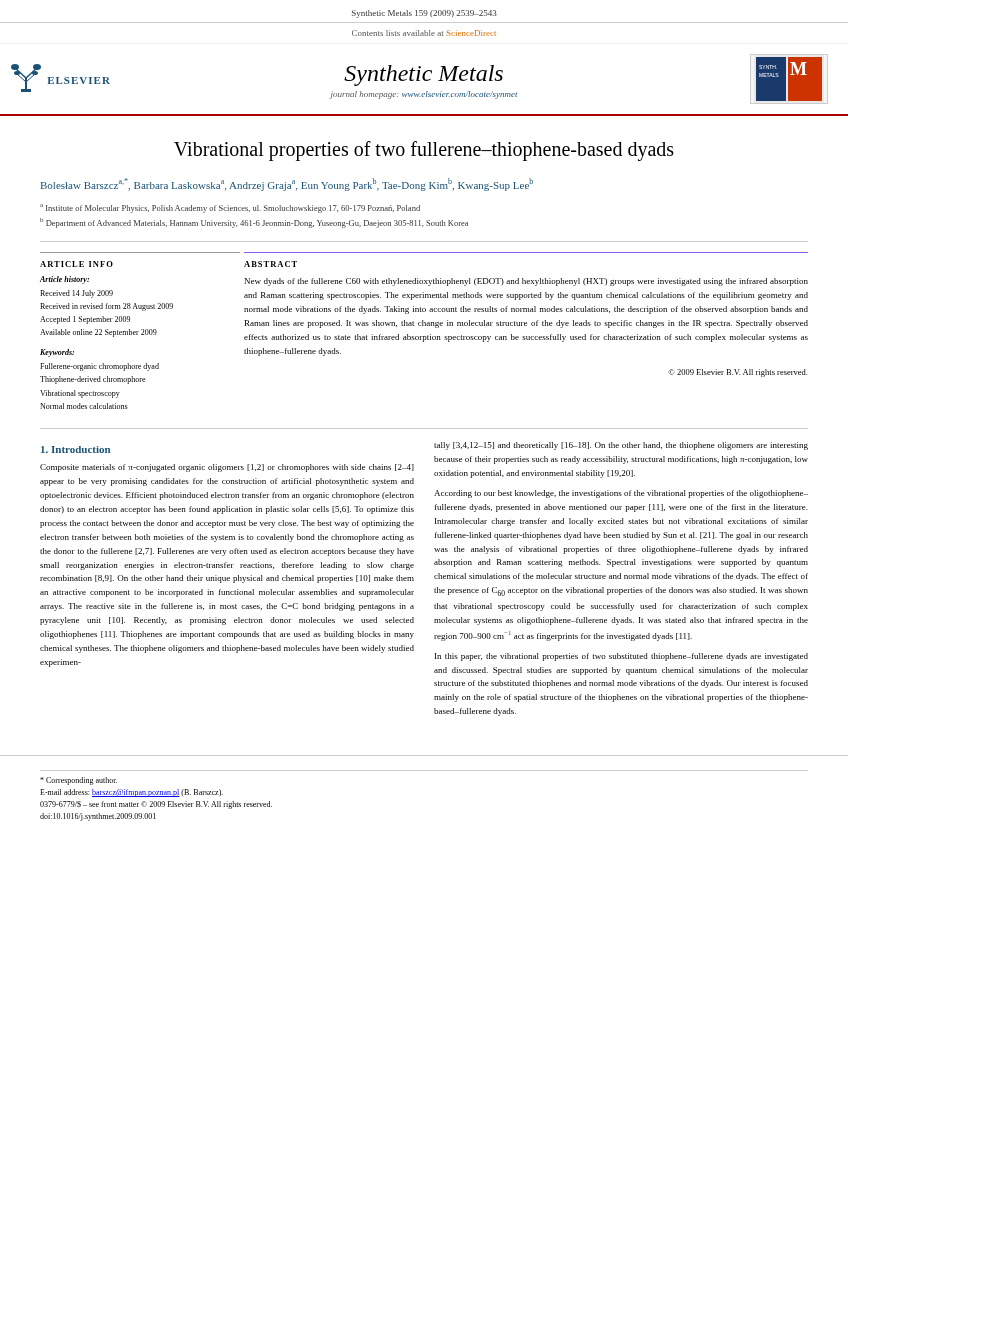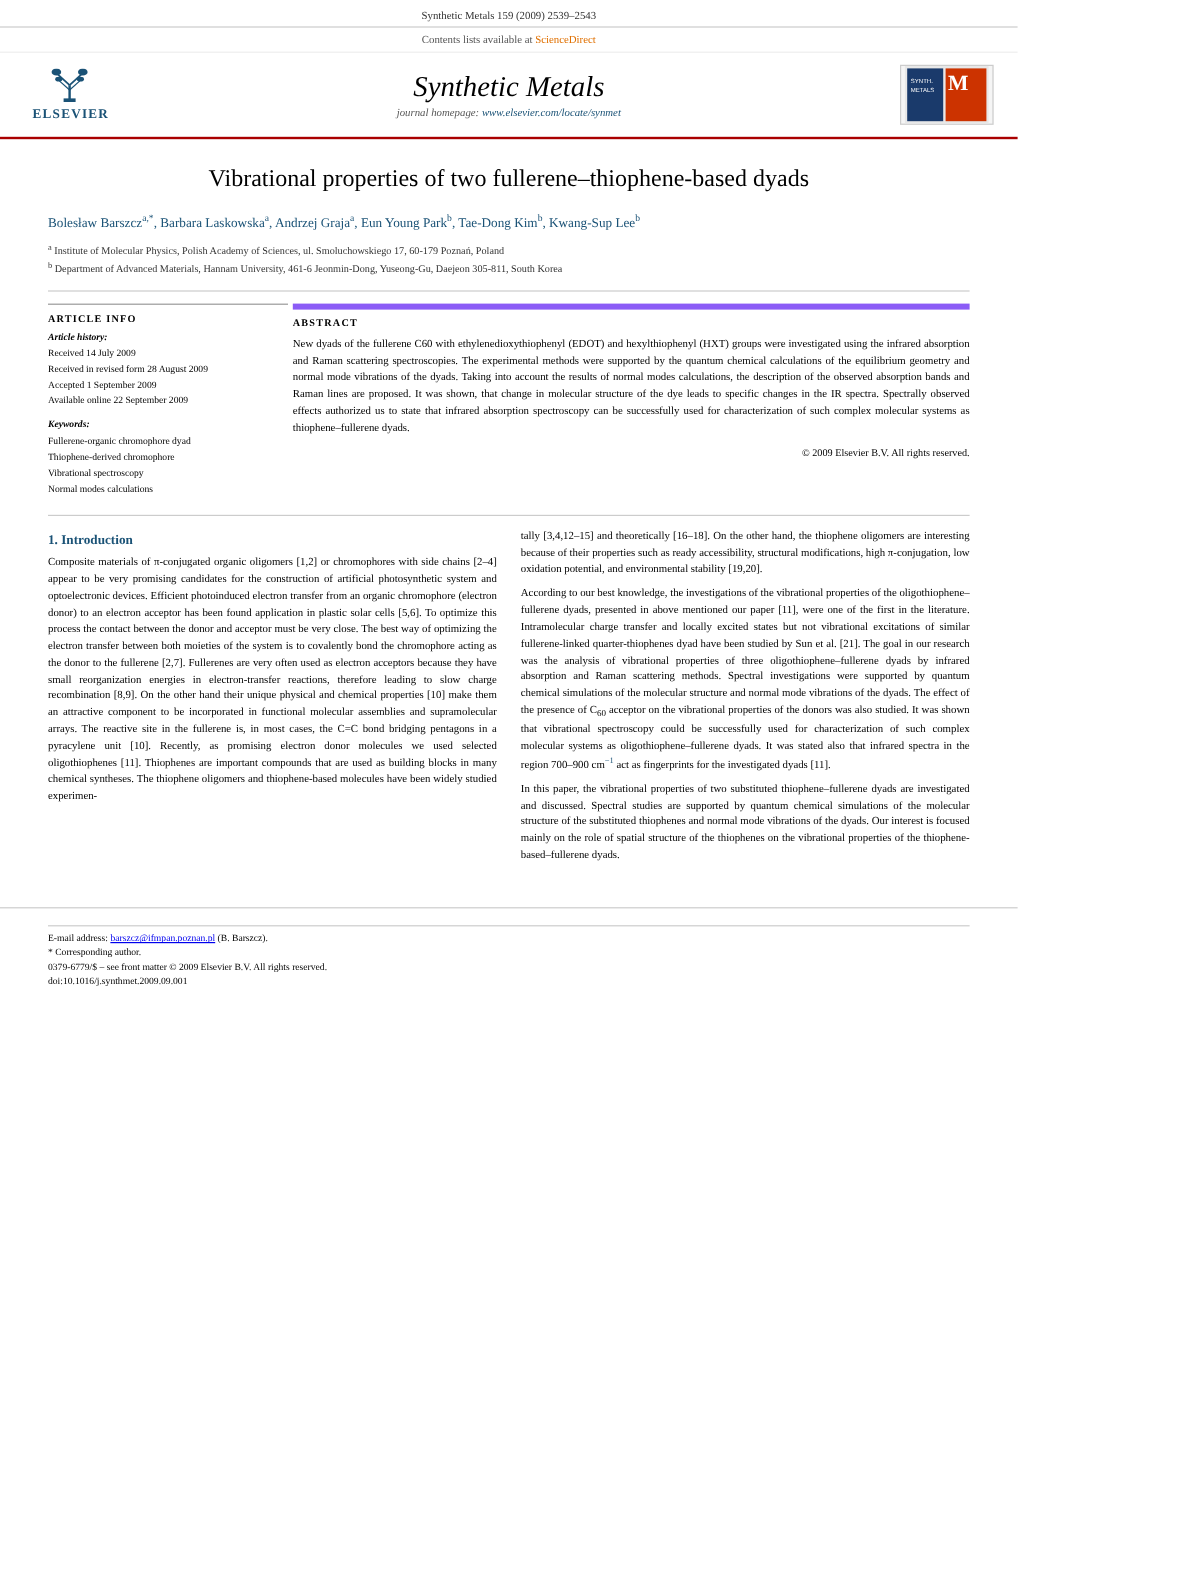--- a/index.html
+++ b/index.html
@@ -113,21 +113,21 @@
       margin-bottom: 14px;
     }
     .article-info-col {
       width: 200px;
       flex-shrink: 0;
       border-top: 1px solid #999;
       padding-top: 6px;
     }
     .abstract-col {
       flex: 1;
-      border-top: 5px solid #8b5cf6;
+      border-top: 1px solid #8b5cf6;
       padding-top: 6px;
     }
     .col-header {
       font-size: 8.5px;
       font-variant: small-caps;
       letter-spacing: 1px;
       color: #000;
       margin-bottom: 6px;
       text-transform: uppercase;
       font-weight: bold;
@@ -218,21 +218,21 @@
     .footnote-text {
       font-size: 8px;
       color: #000;
       line-height: 1.5;
     }
     
     .elsevier-logo-box {
       width: 78px;
       height: 45px;
       display: flex;
-      flex-direction: column;
+      flex-direction: row;
       align-items: center;
       justify-content: center;
     }
     .elsevier-tree {
       font-size: 8px;
       color: #1a5276;
       text-align: center;
       line-height: 1.2;
     }
     .elsevier-text {
@@ -383,27 +383,27 @@
         </div>
       </div>
 
     </div>
 
   </div>
 
   <div class="page-footer">
     <div class="footnote-block">
       <div class="footnote-text">
+        <span>* Corresponding author.</span>
+      </div>
+      <div class="footnote-text">
         <span>E-mail address:</span>
         <a href="#">barszcz@ifmpan.poznan.pl</a>
         <span>(B. Barszcz).</span>
       </div>
-      <div class="footnote-text">
-        <span>* Corresponding author.</span>
-      </div>
     </div>
     <div class="footer-note">
       <div>0379-6779/$ – see front matter © 2009 Elsevier B.V. All rights reserved.</div>
       <div>doi:10.1016/j.synthmet.2009.09.001</div>
     </div>
   </div>
 
 </div>
 
 </body></html>

